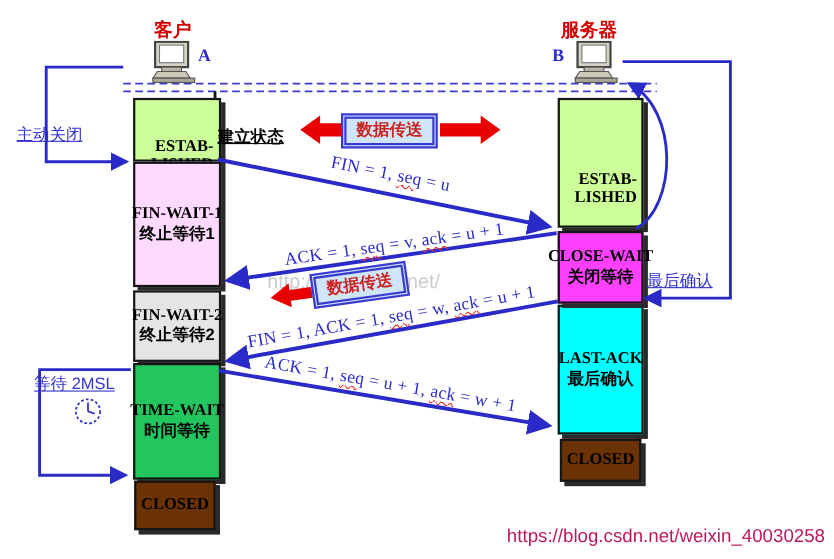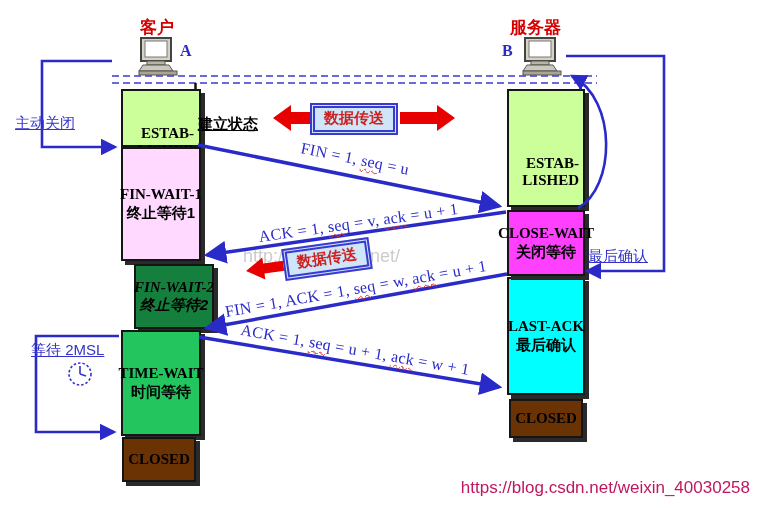--- a/index.html
+++ b/index.html
@@ -47,21 +47,21 @@
   <div class="box" style="left: 121px; top: 89px; width: 76px; height: 54px; background: rgb(204, 255, 153);">
     <span class="en wrap">ESTAB-LISHED</span>
   </div>
   <div class="zh-outside" style="left:198px;top:115px;text-decoration:underline;">建立状态</div>
 
   <div class="box" style="left: 121px; top: 147px; width: 76px; height: 110px; background: rgb(255, 217, 255);">
     <span class="en">FIN-WAIT-1</span>
     <span class="zh">终止等待1</span>
   </div>
 
-  <div class="box" style="left: 134px; top: 264px; width: 76px; height: 61px; background: #15803d; font-style: italic;">
+  <div class="box" style="left: 121px; top: 264px; width: 76px; height: 61px; background: #e5e5e5;">
     <span class="en">FIN-WAIT-2</span>
     <span class="zh">终止等待2</span>
   </div>
 
   <div class="box" style="left: 121px; top: 330px; width: 76px; height: 102px; background: #22c55e;">
     <span class="en">TIME-WAIT</span>
     <span class="zh">时间等待</span>
   </div>
 
   <div class="box" style="left: 122px; top: 437px; width: 70px; height: 41px; background: rgb(107, 51, 4);">

